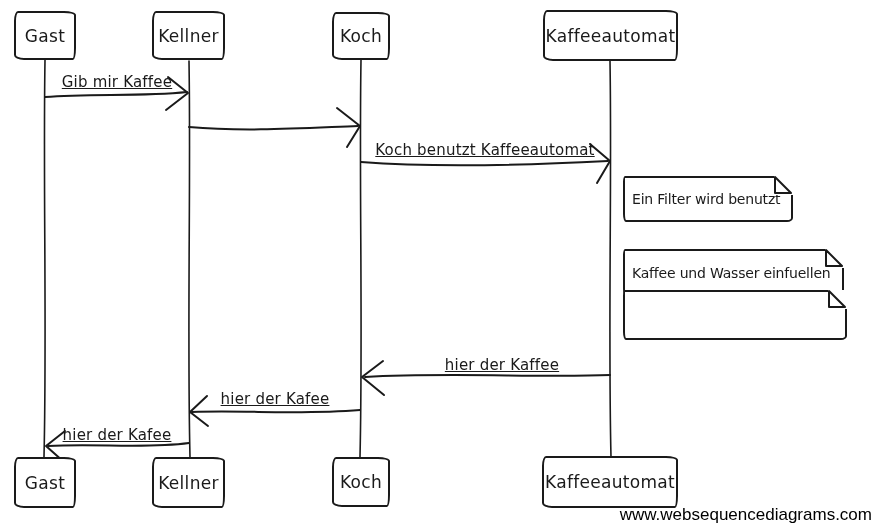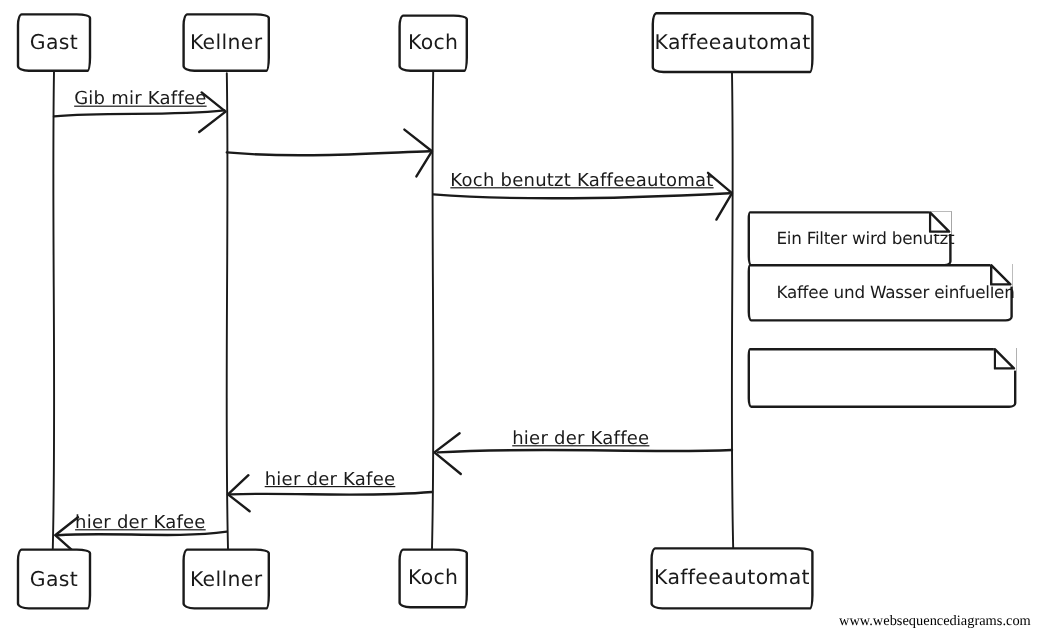--- a/index.html
+++ b/index.html
@@ -44,36 +44,36 @@
     position: absolute;
     box-sizing: border-box;
     background: #ffffff;
     border: 2px solid #1a1a1a;
     border-radius: 2px 0 6px 3px / 6px 0 4px 8px;
     display: flex;
     align-items: center;
     font-size: 14px;
     letter-spacing: -0.2px;
     white-space: nowrap;
-    padding-left: 22px;
+    padding-left: 7px;
     z-index: 3;
   }
   .note-fold {
     position: absolute;
     top: -2px;
     right: -2px;
     width: 19px;
     height: 19px;
   }
   .watermark {
     position: absolute;
-    right: 17px;
+    right: 4px;
     bottom: 3px;
-    font-family: Liberation Serif, serif;
-    font-size: 12px;
+    font-family: Liberation Sans, sans-serif;
+    font-size: 17px;
     color: #000000;
     z-index: 4;
   }
 </style>
 </head>
 <body>
 
 <div class="canvas">
 
   <svg class="strokes" viewBox="0 0 876 528" fill="none" stroke="#1a1a1a" stroke-linecap="round" stroke-linejoin="round">
@@ -123,32 +123,32 @@
   </div>
   <div class="actor" style="left:332px; top:457px; width:58px; height:50px;">
     <span>Koch</span>
   </div>
   <div class="actor" style="left:542px; top:456px; width:136px; height:52px;">
     <span>Kaffeeautomat</span>
   </div>
 
   <div class="msg-label" style="left:45px; top:73px; width:144px;">Gib mir Kaffee</div>
   <div class="msg-label" style="left:365px; top:141px; width:240px;">Koch benutzt Kaffeeautomat</div>
-  <div class="msg-label" style="left:374px; top:356px; width:220px;">hier der Kaffee</div>
+  <div class="msg-label" style="left:392px; top:356px; width:220px;">hier der Kaffee</div>
   <div class="msg-label" style="left:195px; top:390px; width:160px;">hier der Kafee</div>
   <div class="msg-label" style="left:40px; top:426px; width:154px;">hier der Kafee</div>
 
   <div class="note" style="left:623px; top:176px; width:170px; height:46px;">
     <span>Ein Filter wird benutzt</span>
     <svg class="note-fold" width="19" height="19" viewBox="0 0 19 19">
       <rect x="0" y="0" width="19" height="19" fill="#ffffff"></rect>
       <path d="M1 1 L17 17 L1 17 Z" fill="#ffffff" stroke="#1a1a1a" stroke-width="2" stroke-linejoin="round"></path>
     </svg>
   </div>
-  <div class="note" style="left:623px; top:220px; width:221px; height:48px;">
+  <div class="note" style="left:623px; top:249px; width:221px; height:48px;">
     <span>Kaffee und Wasser einfuellen</span>
     <svg class="note-fold" width="19" height="19" viewBox="0 0 19 19">
       <rect x="0" y="0" width="19" height="19" fill="#ffffff"></rect>
       <path d="M1 1 L17 17 L1 17 Z" fill="#ffffff" stroke="#1a1a1a" stroke-width="2" stroke-linejoin="round"></path>
     </svg>
   </div>
   <div class="note" style="left:623px; top:290px; width:224px; height:50px;">
     <svg class="note-fold" width="19" height="19" viewBox="0 0 19 19">
       <rect x="0" y="0" width="19" height="19" fill="#ffffff"></rect>
       <path d="M1 1 L17 17 L1 17 Z" fill="#ffffff" stroke="#1a1a1a" stroke-width="2" stroke-linejoin="round"></path>

